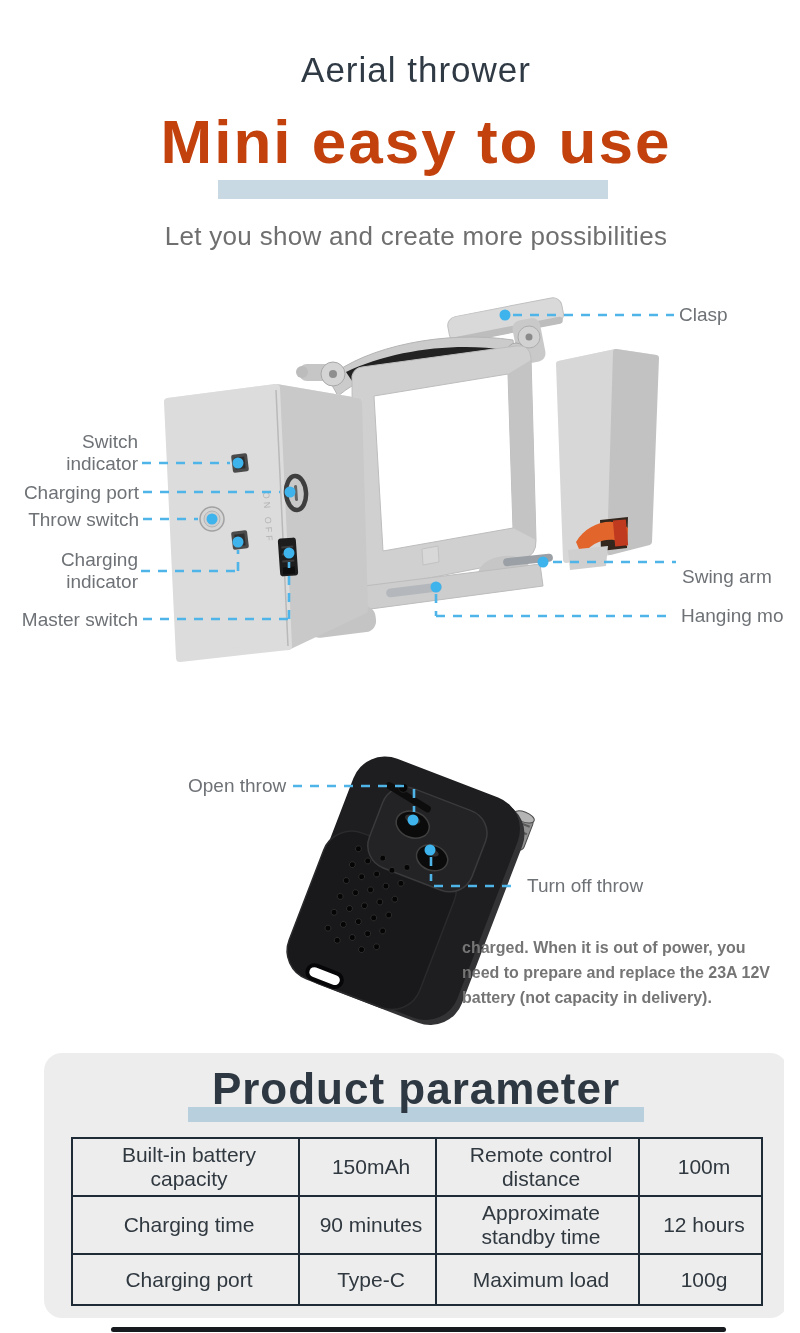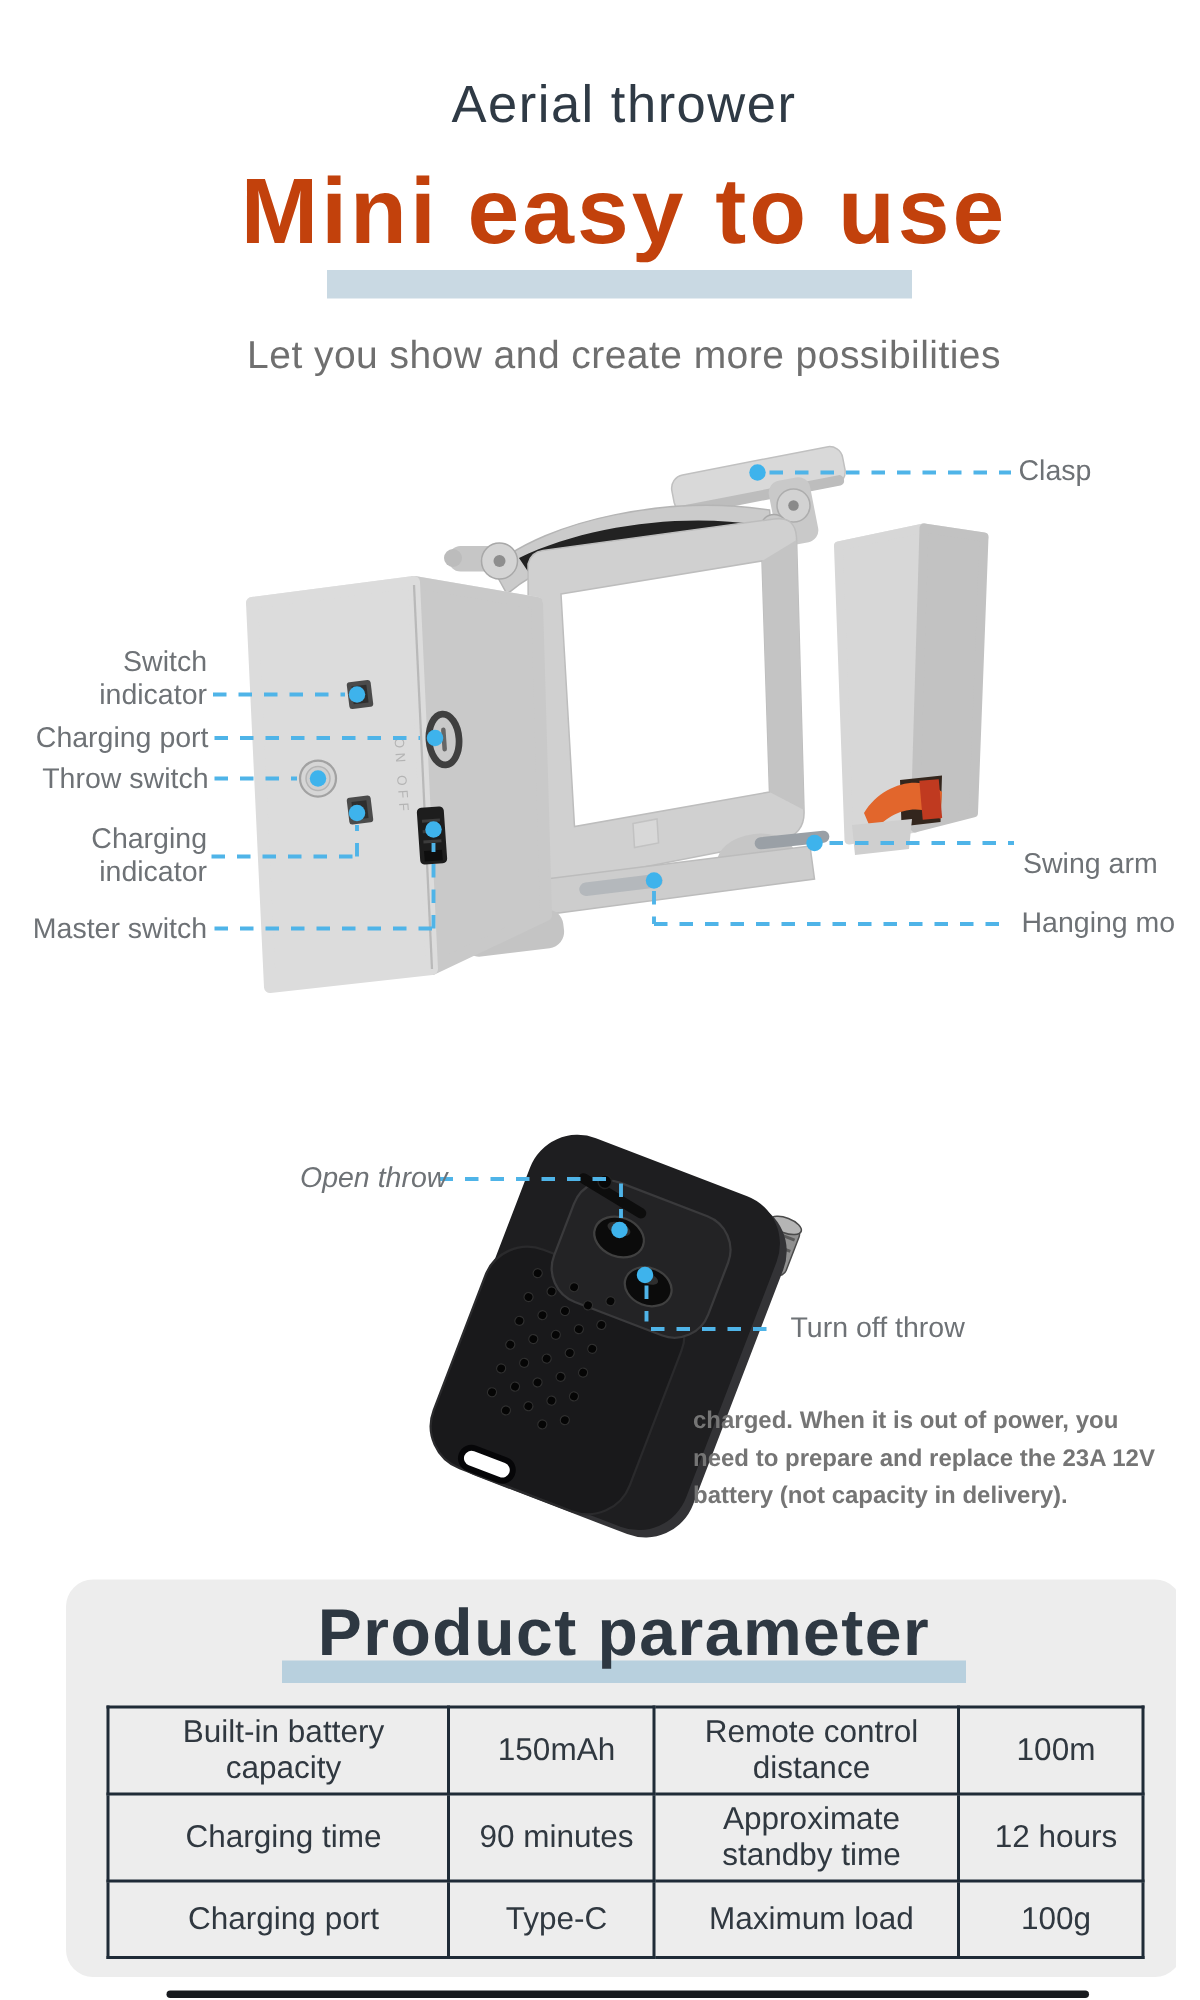--- a/index.html
+++ b/index.html
@@ -220,21 +220,21 @@
     </g>
 
     <g>
       <path class="co" d="M 277,786 H 392 M 398,789 V 812"></path>
       <path class="co" d="M 415,857 V 881 M 418,886 H 503"></path>
       <circle class="dot" cx="397" cy="820" r="5.5"></circle>
       <circle class="dot" cx="414" cy="850" r="5.5"></circle>
     </g>
   </svg>
 
-  <div class="lbl" style="left:184px; top:775px;font-style:italic;">Open throw</div>
+  <div class="lbl" style="left:172px; top:775px;">Open throw</div>
   <div class="lbl" style="left:511px; top:875px;">Turn off throw</div>
 
   <div class="note">
     <div>charged. When it is out of power, you</div>
     <div>need to prepare and replace the 23A 12V</div>
     <div>battery (not capacity in delivery).</div>
   </div>
 
   <div class="abs param-card"></div>
   <div class="abs param-bar"></div>

